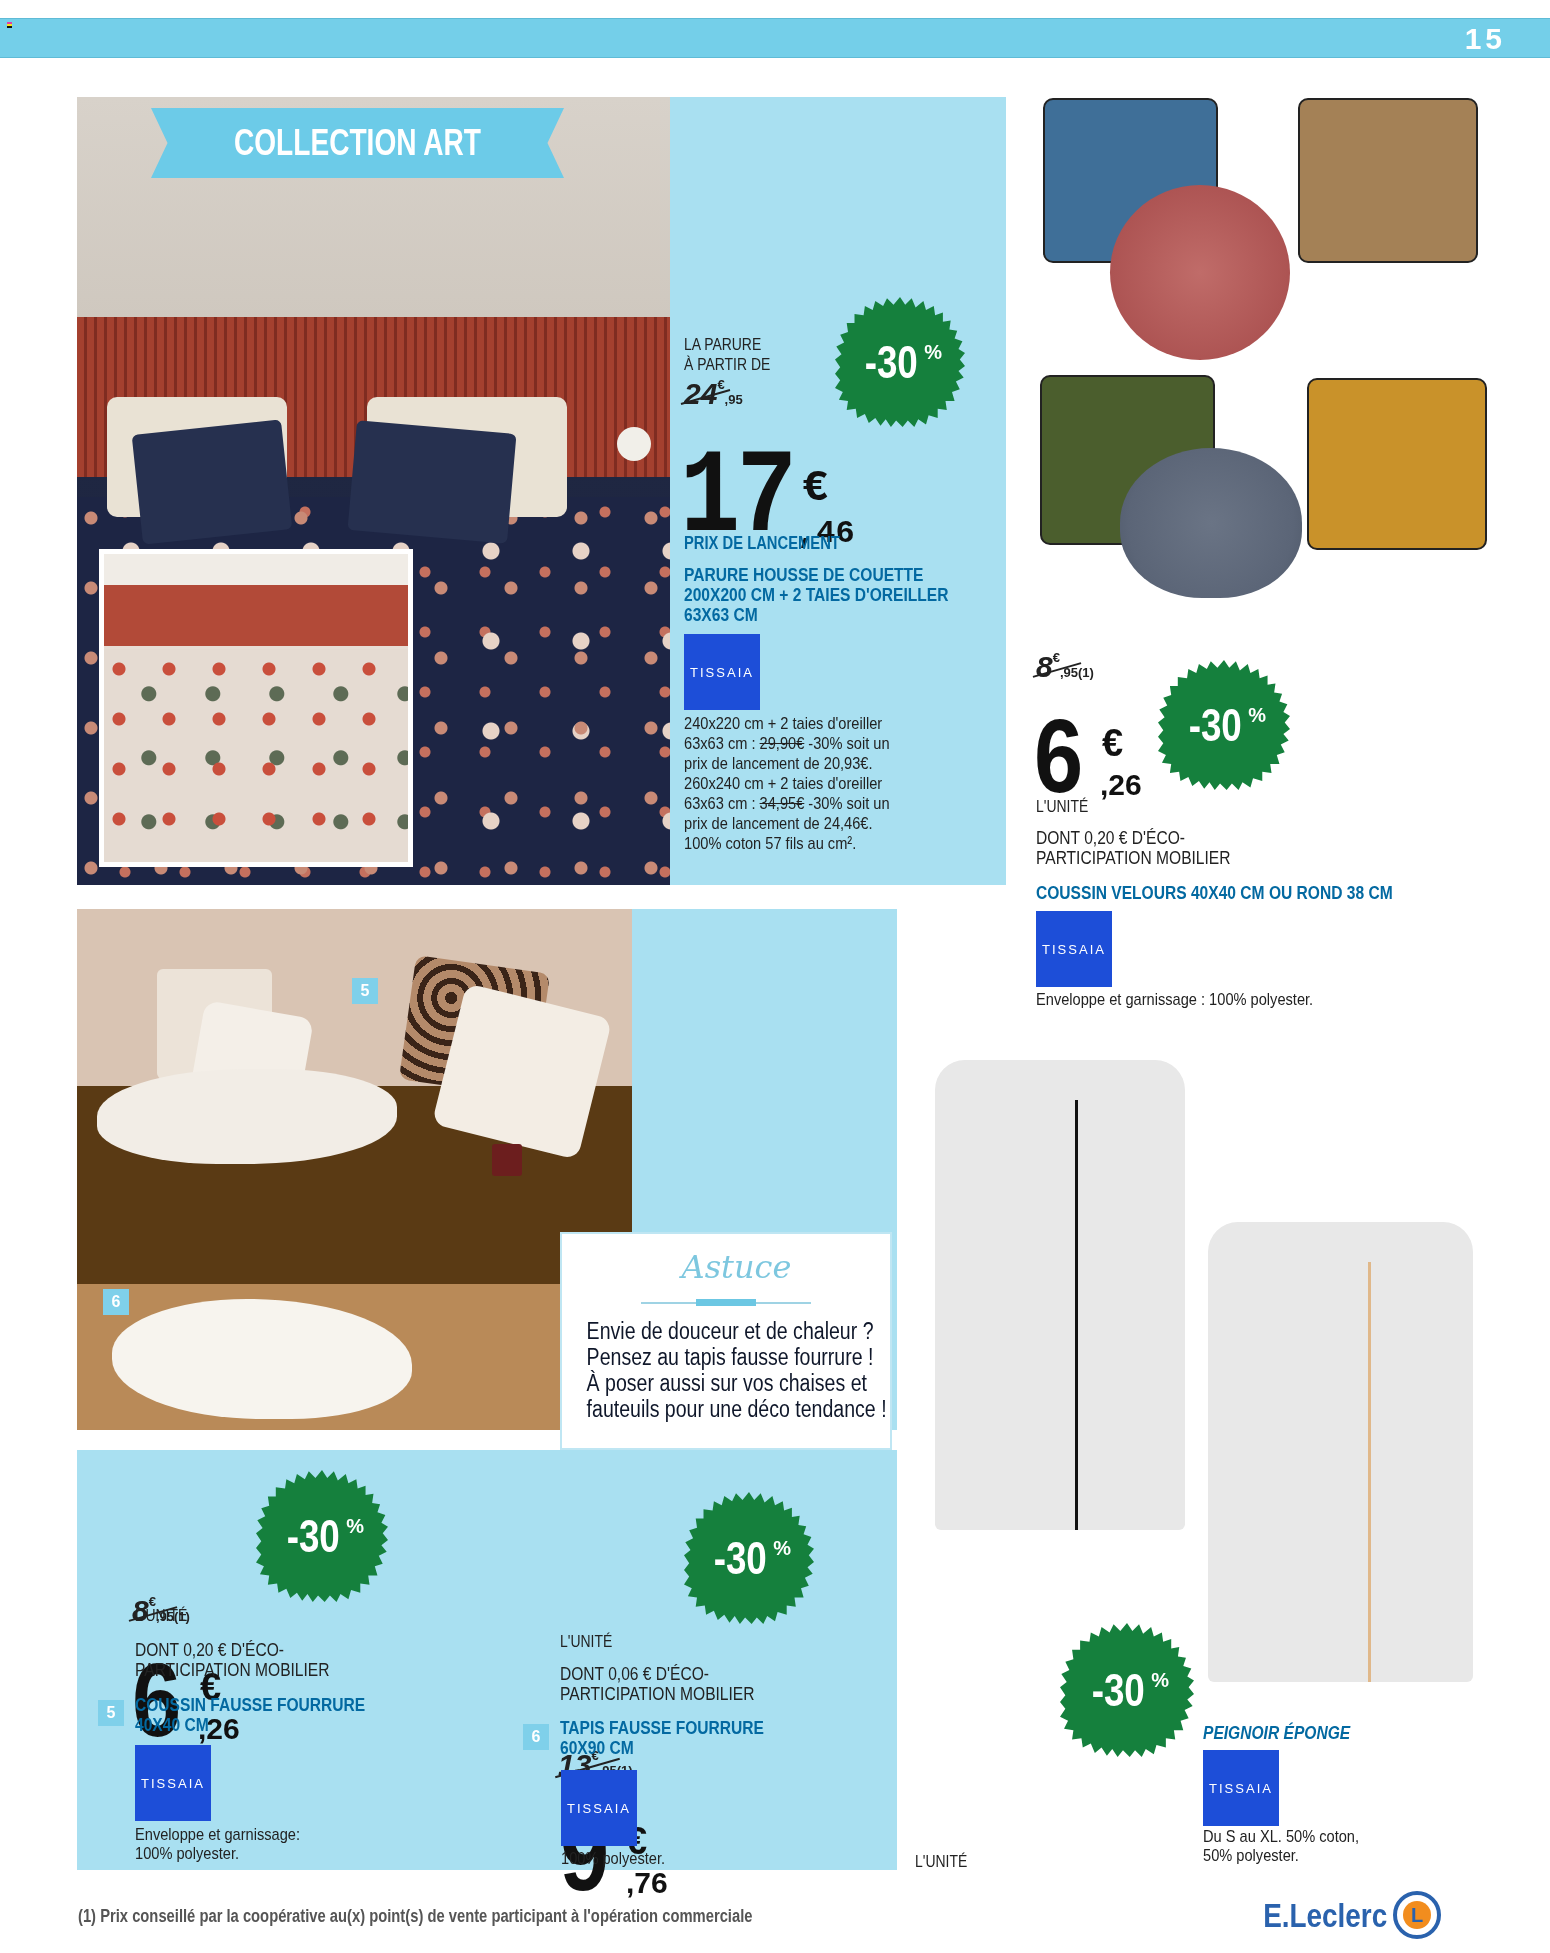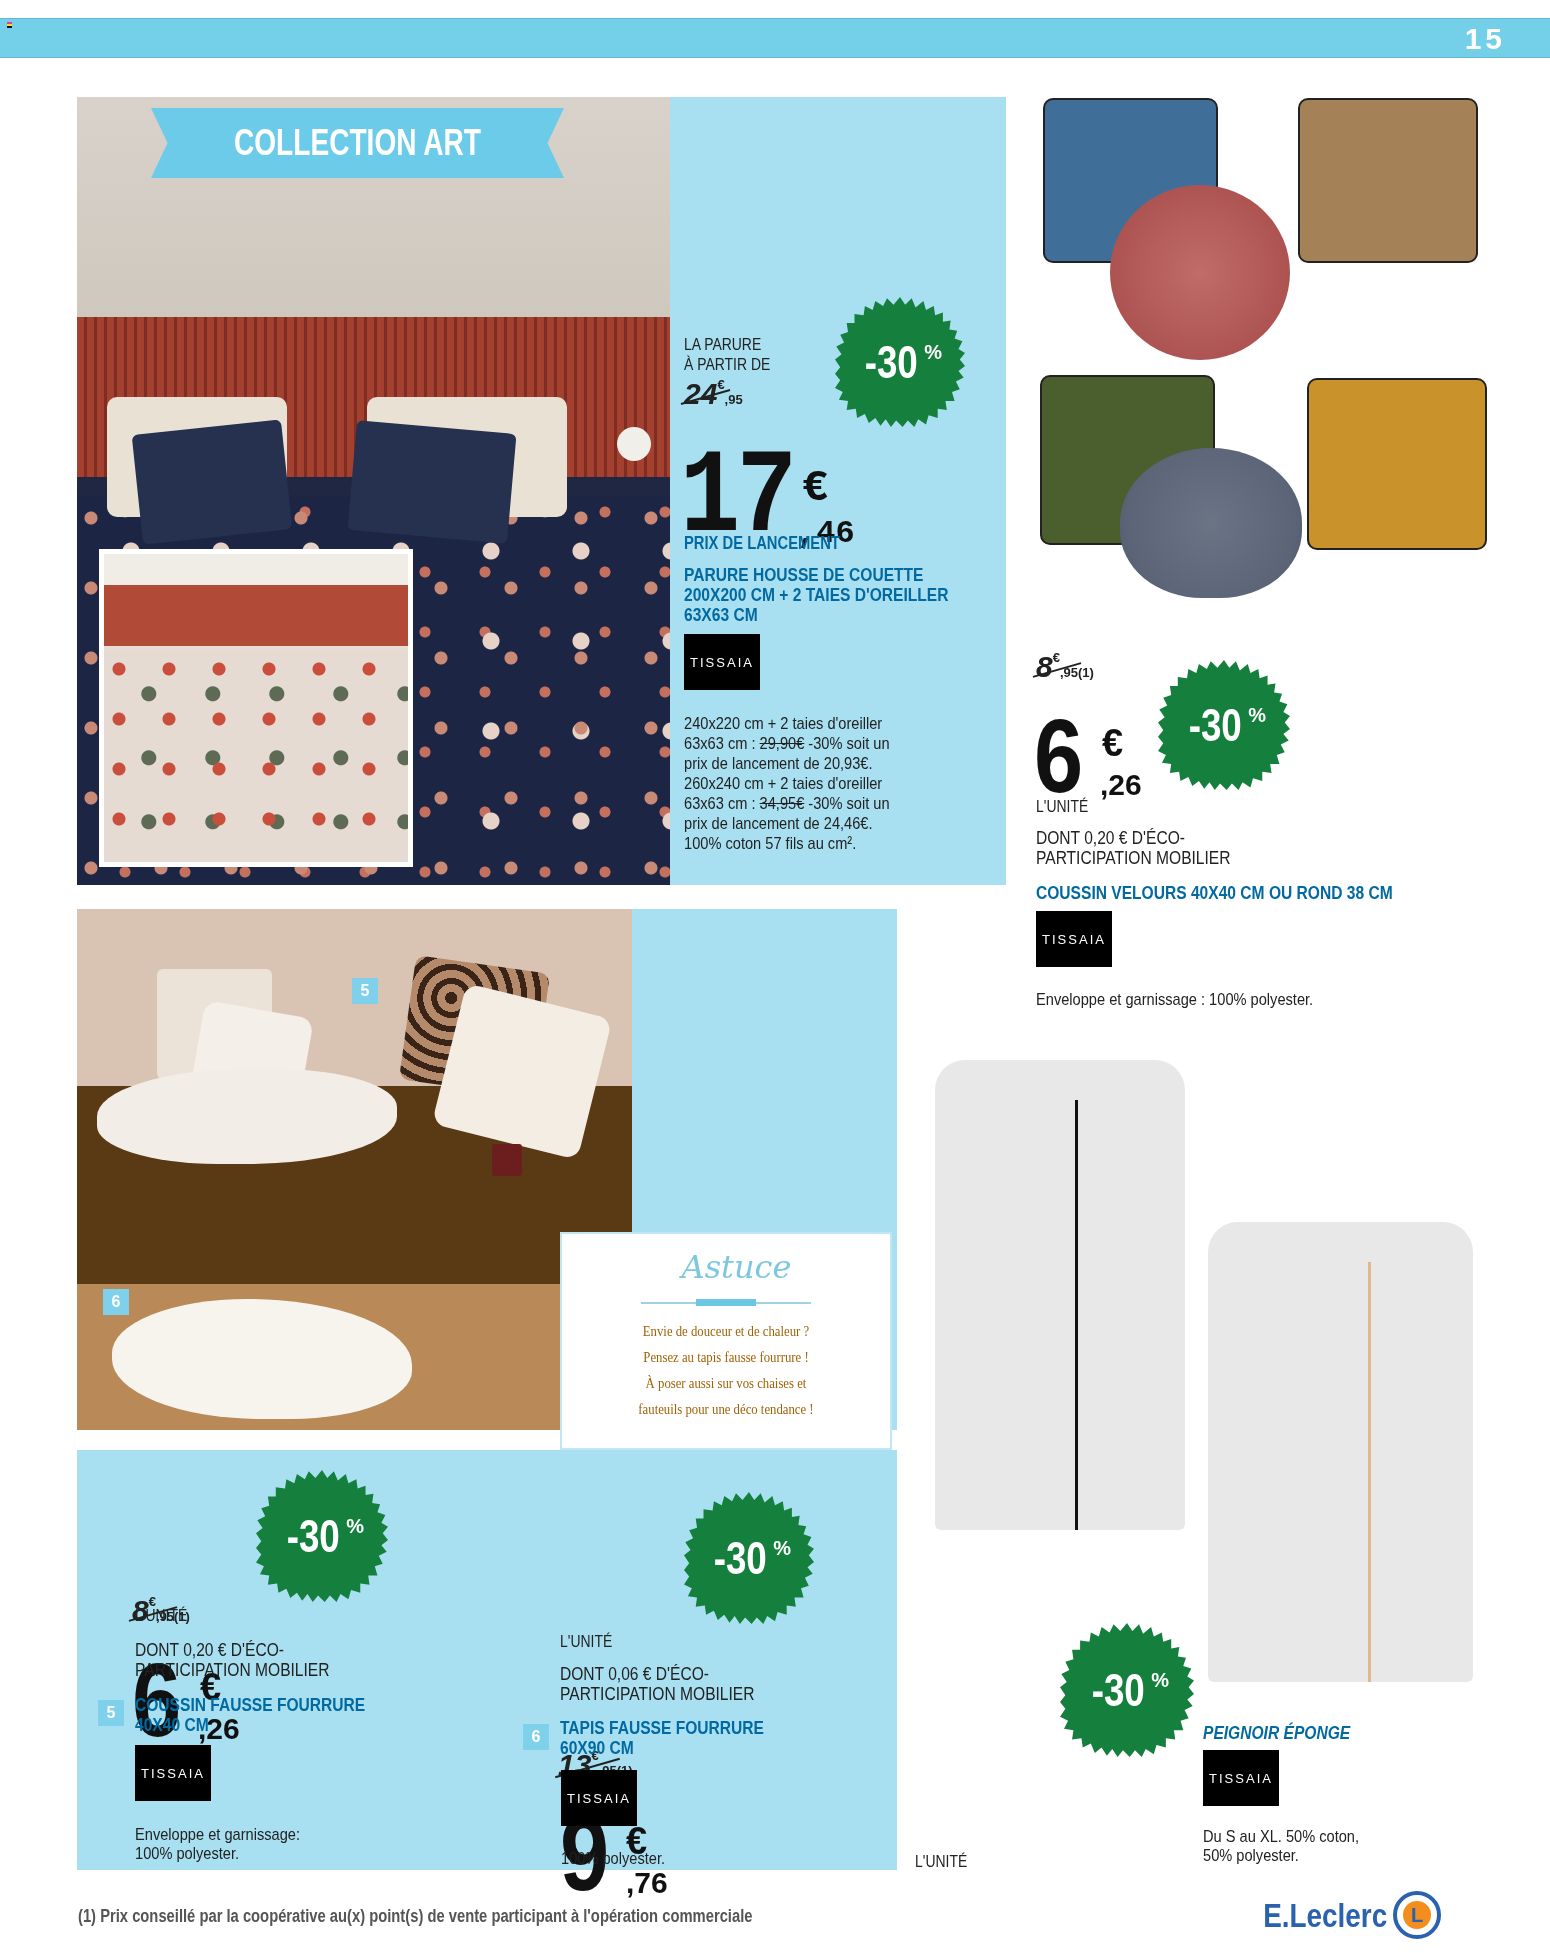--- a/index.html
+++ b/index.html
@@ -56,40 +56,40 @@
 
   .price { font-weight: bold; color: #111; position: relative; }
   .price .int { display: inline-block; transform: scaleX(0.85); transform-origin: left; line-height: 0.85; letter-spacing: -4px; }
   .price .euro { position: absolute; }
   .price .dec { position: absolute; }
 
   .lbl-sm { font-size: 17px; color: #222; }
   .lbl-bold { font-weight: bold; font-size: 18px; color: #0369a1; }
   .lbl-sm span, .lbl-bold span { display: inline-block; transform: scaleX(0.82); transform-origin: left; white-space: nowrap; }
 
-  .tissaia { width: 76px; height: 56px; background: #000000; color: #fff; font-size: 13px; letter-spacing: 2px; display: flex; align-items: center; justify-content: center; font-weight: normal; }
+  .tissaia { width: 76px; height: 76px; background: #1d4ed8; color: #fff; font-size: 13px; letter-spacing: 2px; display: flex; align-items: center; justify-content: center; font-weight: normal; }
 
   .body-txt { font-size: 17px; line-height: 20px; color: #222; }
   .body-txt span.l { display: block; transform: scaleX(0.86); transform-origin: left; white-space: nowrap; }
   .strike { text-decoration: line-through; }
 
   
   .cush { border-radius: 10px; border: 2px solid #222; }
   .round { border-radius: 50%; }
 
   
   .sofa-photo { left: 77px; top: 909px; width: 555px; height: 521px; overflow: hidden; background: linear-gradient(180deg, #d9c4b3 0 34%, #5a3a14 34% 72%, #b98a58 72% 100%); }
   .sofa-right { left: 632px; top: 909px; width: 265px; height: 521px; }
   .badge { width: 26px; height: 26px; background: #7fd0ea; color: #fff; font-weight: bold; font-size: 16px; display: flex; align-items: center; justify-content: center; }
 
   .astuce { left: 560px; top: 1232px; width: 332px; height: 218px; background: #fff; border: 2px solid #bfe6f3; text-align: center; }
   .astuce-title { margin-top: 14px; font-family: "DejaVu Serif", serif; font-style: italic; font-size: 32px; color: #7dc7df; padding-left: 21px; }
   .astuce-line { margin: 16px auto 14px; width: 170px; height: 2px; background: #9fd3e4; position: relative; }
   .astuce-line i { position: absolute; left: 55px; top: -3px; width: 60px; height: 7px; background: #6cc7e3; }
-  .astuce-body { font-size: 15px; color: #a16207; line-height: 26px; font-family: Liberation Serif, serif; }
+  .astuce-body { font-size: 23px; color: #0f172a; line-height: 26px; }
   .astuce-body span { display: block; transform: scaleX(0.85); white-space: nowrap; }
 
   .bottom-blue { left: 77px; top: 1450px; width: 820px; height: 420px; }
 
   .footnote { left: 78px; top: 1906px; font-size: 18px; color: #555; font-weight: bold; }
   .footnote span { display: inline-block; transform: scaleX(0.82); transform-origin: left; white-space: nowrap; }
   .logo { left: 1236px; top: 1890px; height: 50px; display: flex; align-items: center; gap: 6px; }
   .logo-text { color: #2a62ad; font-weight: bold; font-size: 34px; display: inline-block; transform: scaleX(0.82); transform-origin: right; }
   .logo-circle { width: 48px; height: 48px; border-radius: 50%; border: 4px solid #2a62ad; background: #fff; display: flex; align-items: center; justify-content: center; }
   .logo-circle i { width: 28px; height: 28px; border-radius: 50%; background: #f28d1e; color: #2a62ad; font-style: normal; font-weight: bold; font-size: 20px; display: flex; align-items: center; justify-content: center; }

